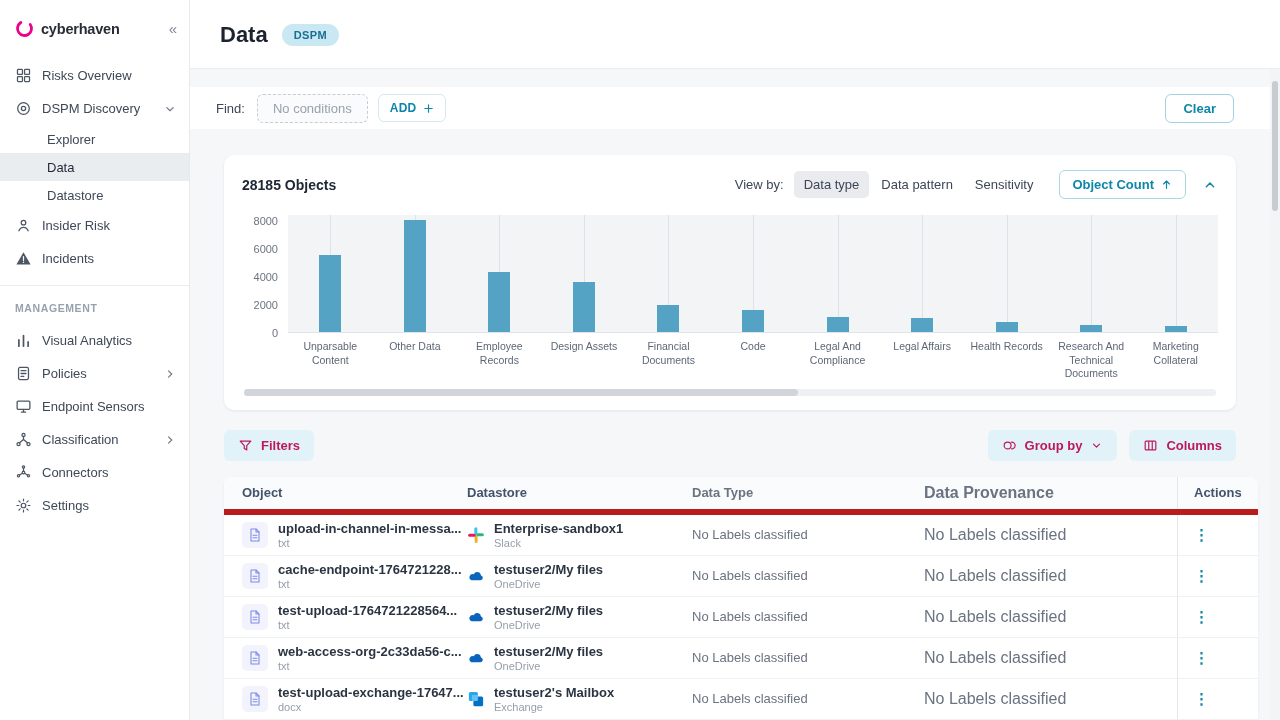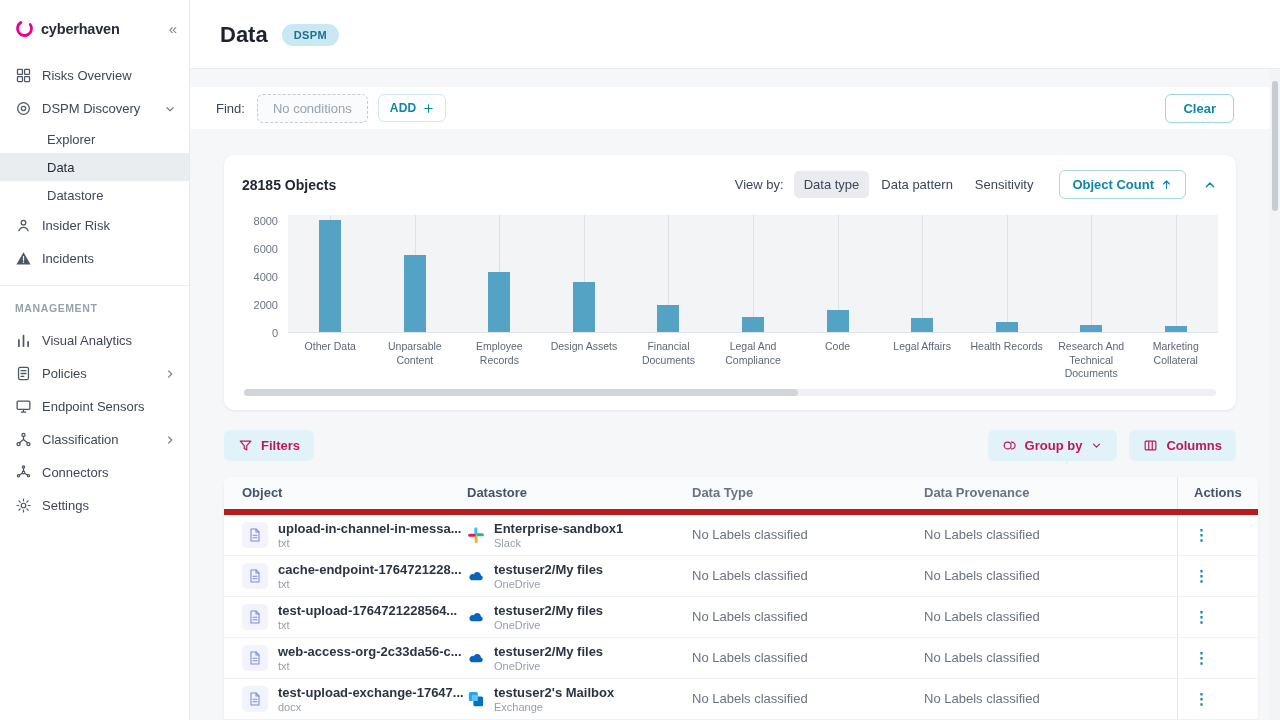--- a/index.html
+++ b/index.html
@@ -65,21 +65,21 @@
   .right-btns { margin-left:auto; display:flex; gap:12px; }
 
   
   .table-card { background:#fff; border-radius:8px 8px 0 0; margin:16px 22px 0 34px; box-shadow:0 1px 3px rgba(20,30,50,.06); overflow:hidden; }
   .t-head { display:flex; align-items:center; height:38px; background:#fafbfc; border-bottom:6px solid #b91c1c; font-size:13px; font-weight:600; color:#44536c; }
   .t-row { display:flex; align-items:center; height:41px; border-bottom:1px solid #eff1f3; background:#fff; }
   .cell { flex-shrink:0; }
   .c-object { width:243px; padding-left:18px; display:flex; align-items:center; gap:10px; min-width:0; }
   .c-datastore { width:225px; display:flex; align-items:center; gap:9px; min-width:0; }
   .c-type { width:232px; color:#6a7380; font-size:13px; }
-  .c-prov { width:253px; color:#6a7380; font-size:13px; }
+  .c-prov { width:253px; color:#6a7380; font-size:16px; }
   .c-extra { flex:1 1 0; min-width:0; overflow:hidden; white-space:nowrap; color:#6a7380; font-size:13px; }
   .t-head .c-extra { color:#44536c; }
   .c-actions { width:104px; padding-left:16px; border-left:1px solid #e4e7ea; align-self:stretch; display:flex; align-items:center; }
   .doc-icon-box { width:26px; height:26px; border-radius:5px; background:#f2f3fd; display:flex; align-items:center; justify-content:center; flex-shrink:0; }
   .doc-icon-box svg { width:16px; height:16px; }
   .ds-icon { width:18px; height:18px; flex-shrink:0; }
   .ds-icon svg { width:18px; height:18px; }
   .obj-text { min-width:0; }
   .obj-name, .ds-name { font-size:13px; font-weight:600; color:#2b3442; white-space:nowrap; overflow:hidden; text-overflow:ellipsis; }
   .obj-sub, .ds-sub { font-size:11px; color:#969eaa; margin-top:1px; }
@@ -247,34 +247,34 @@
             <span class="y-tick" style="top: 6px;">8000</span>
             <span class="y-tick" style="top: 34px;">6000</span>
             <span class="y-tick" style="top: 62px;">4000</span>
             <span class="y-tick" style="top: 90px;">2000</span>
             <span class="y-tick" style="top: 118px;">0</span>
           </div>
         <div class="plot">
             <div class="cat">
               <div class="cat-area">
                 <div class="gridline"></div>
+                <div class="bar" style="height:77px;background:#54a3c4"></div>
+              </div>
+              <div class="cat-label">Unparsable Content</div>
+            </div>
+            <div class="cat">
+              <div class="cat-area">
+                <div class="gridline"></div>
                 <div class="bar" style="height:112px;background:#54a3c4"></div>
               </div>
               <div class="cat-label">Other Data</div>
             </div>
             <div class="cat">
               <div class="cat-area">
                 <div class="gridline"></div>
-                <div class="bar" style="height:77px;background:#54a3c4"></div>
-              </div>
-              <div class="cat-label">Unparsable Content</div>
-            </div>
-            <div class="cat">
-              <div class="cat-area">
-                <div class="gridline"></div>
                 <div class="bar" style="height:60px;background:#54a3c4"></div>
               </div>
               <div class="cat-label">Employee Records</div>
             </div>
             <div class="cat">
               <div class="cat-area">
                 <div class="gridline"></div>
                 <div class="bar" style="height:50px;background:#54a3c4"></div>
               </div>
               <div class="cat-label">Design Assets</div>
@@ -282,30 +282,30 @@
             <div class="cat">
               <div class="cat-area">
                 <div class="gridline"></div>
                 <div class="bar" style="height:27px;background:#54a3c4"></div>
               </div>
               <div class="cat-label">Financial Documents</div>
             </div>
             <div class="cat">
               <div class="cat-area">
                 <div class="gridline"></div>
+                <div class="bar" style="height:22px;background:#54a3c4"></div>
+              </div>
+              <div class="cat-label">Code</div>
+            </div>
+            <div class="cat">
+              <div class="cat-area">
+                <div class="gridline"></div>
                 <div class="bar" style="height:15px;background:#54a3c4"></div>
               </div>
               <div class="cat-label">Legal And Compliance</div>
-            </div>
-            <div class="cat">
-              <div class="cat-area">
-                <div class="gridline"></div>
-                <div class="bar" style="height:22px;background:#54a3c4"></div>
-              </div>
-              <div class="cat-label">Code</div>
             </div>
             <div class="cat">
               <div class="cat-area">
                 <div class="gridline"></div>
                 <div class="bar" style="height:14px;background:#54a3c4"></div>
               </div>
               <div class="cat-label">Legal Affairs</div>
             </div>
             <div class="cat">
               <div class="cat-area">

